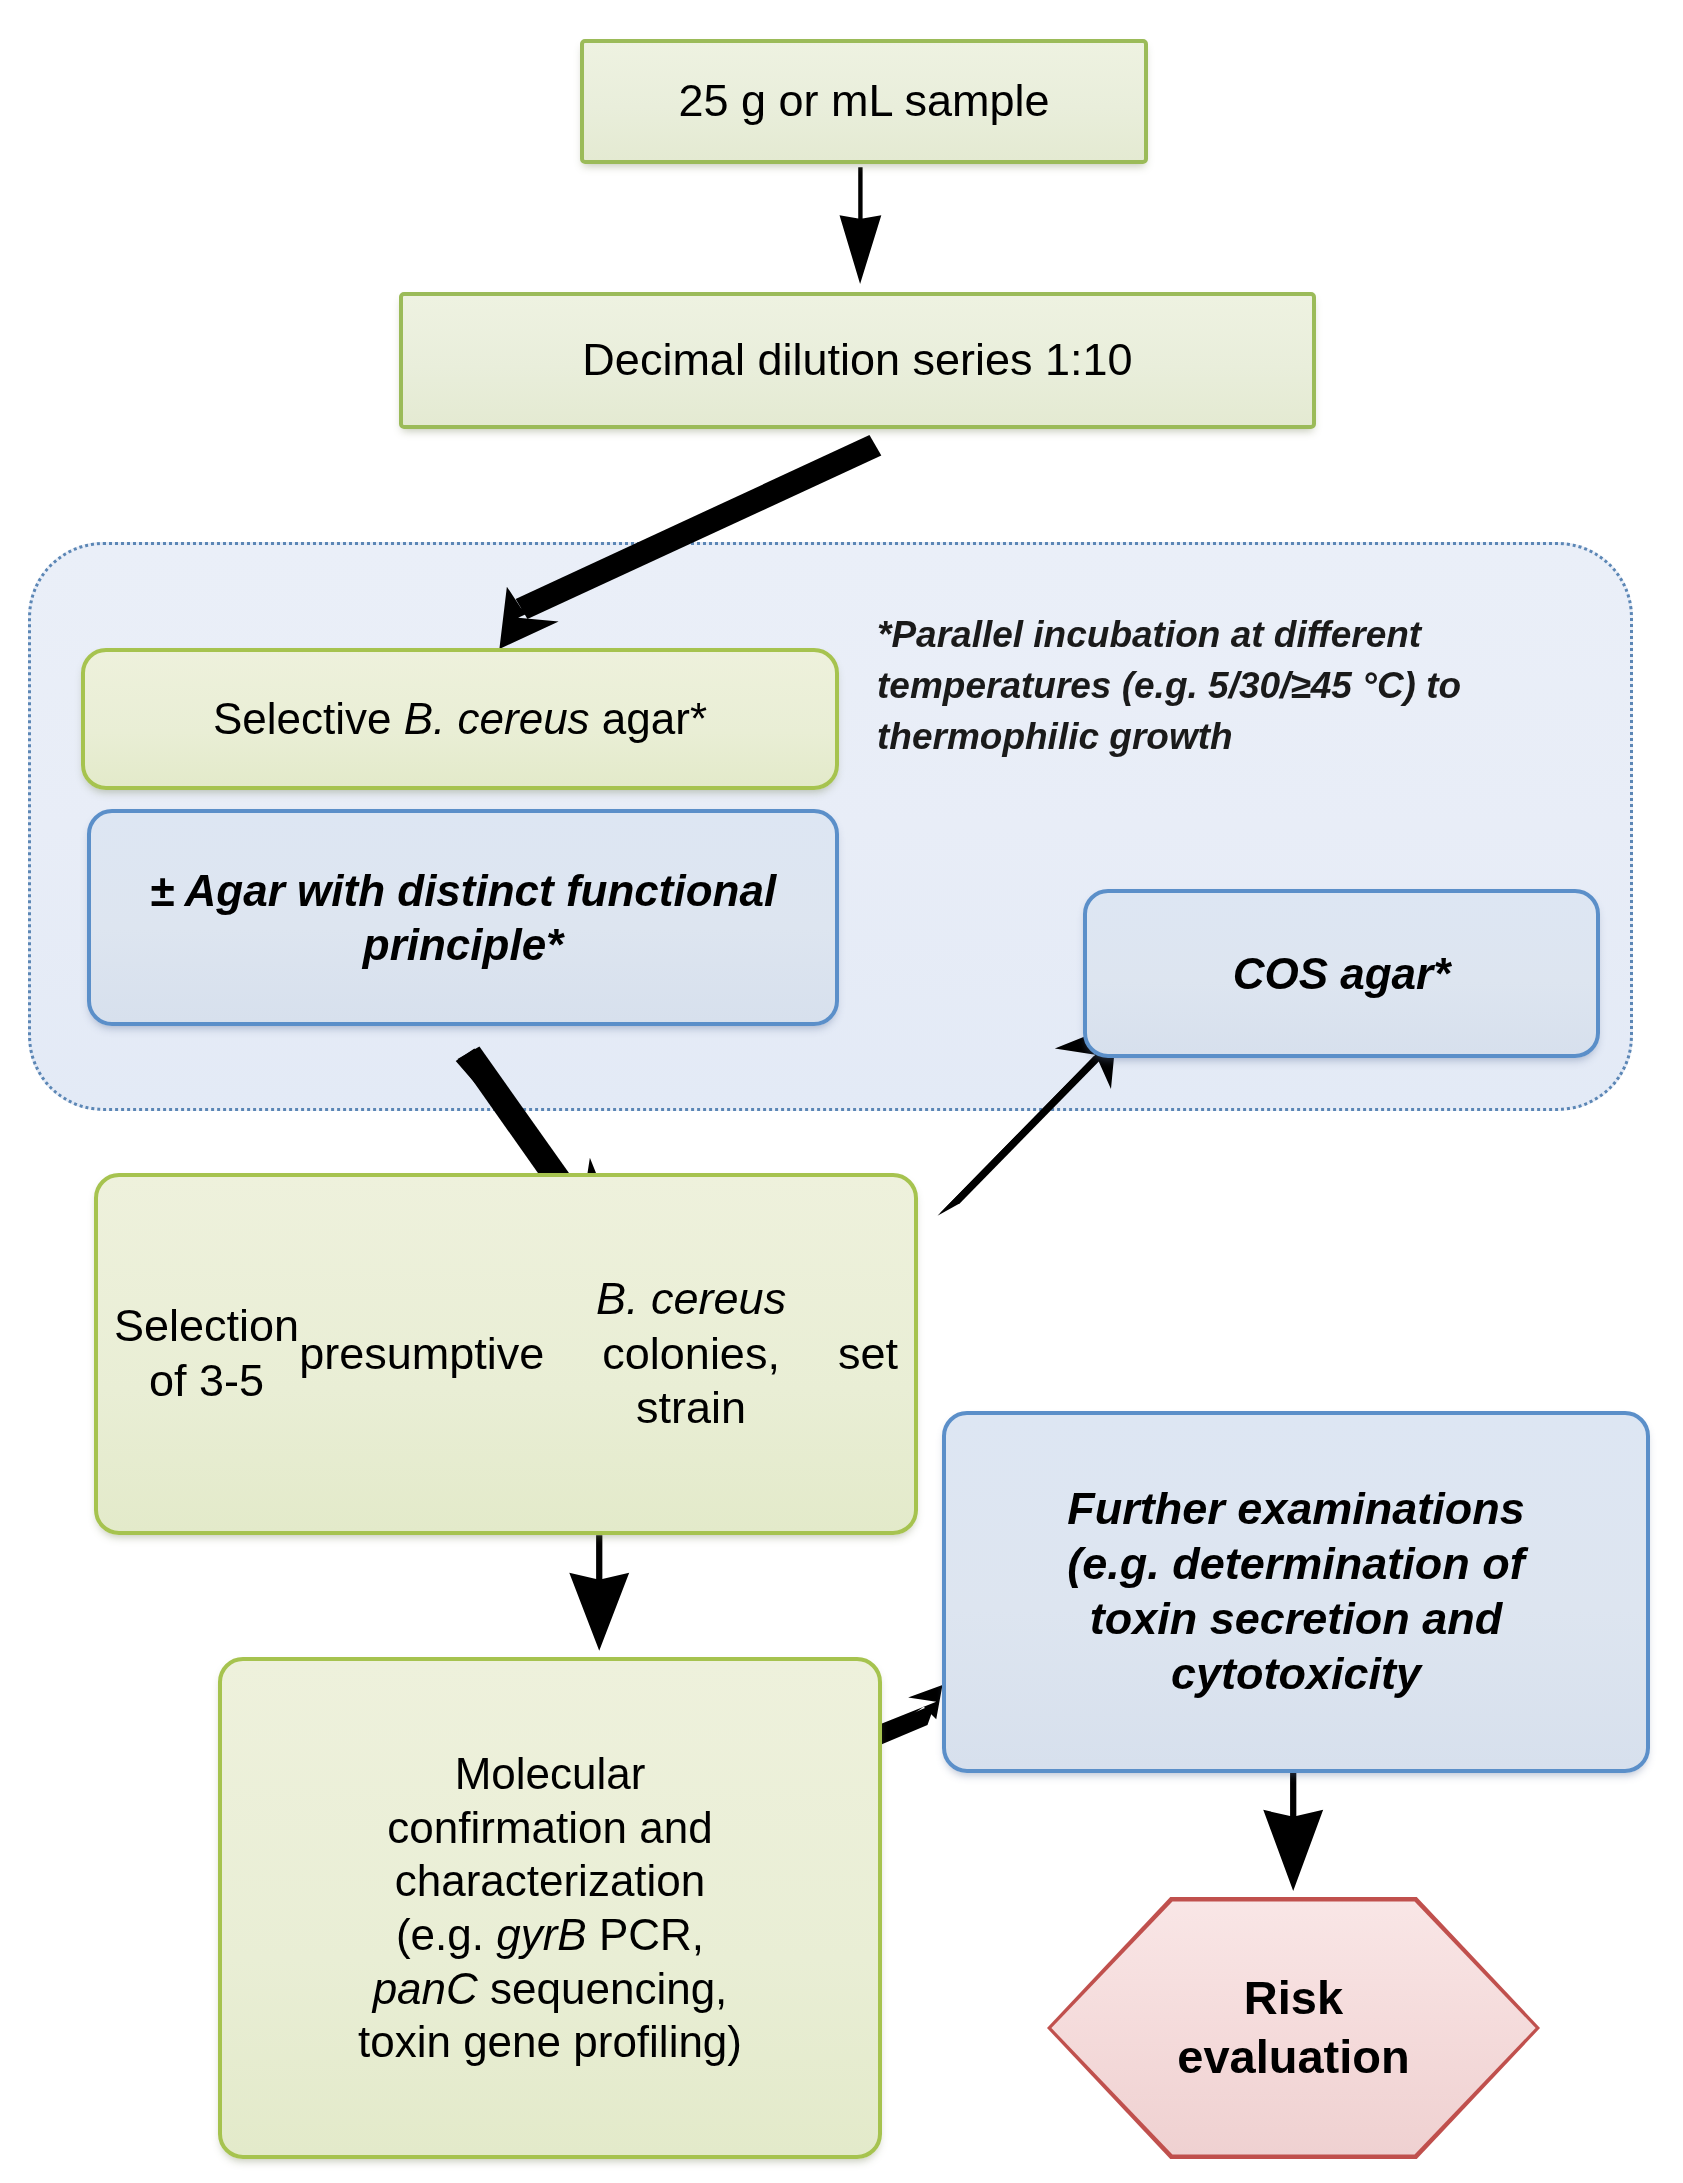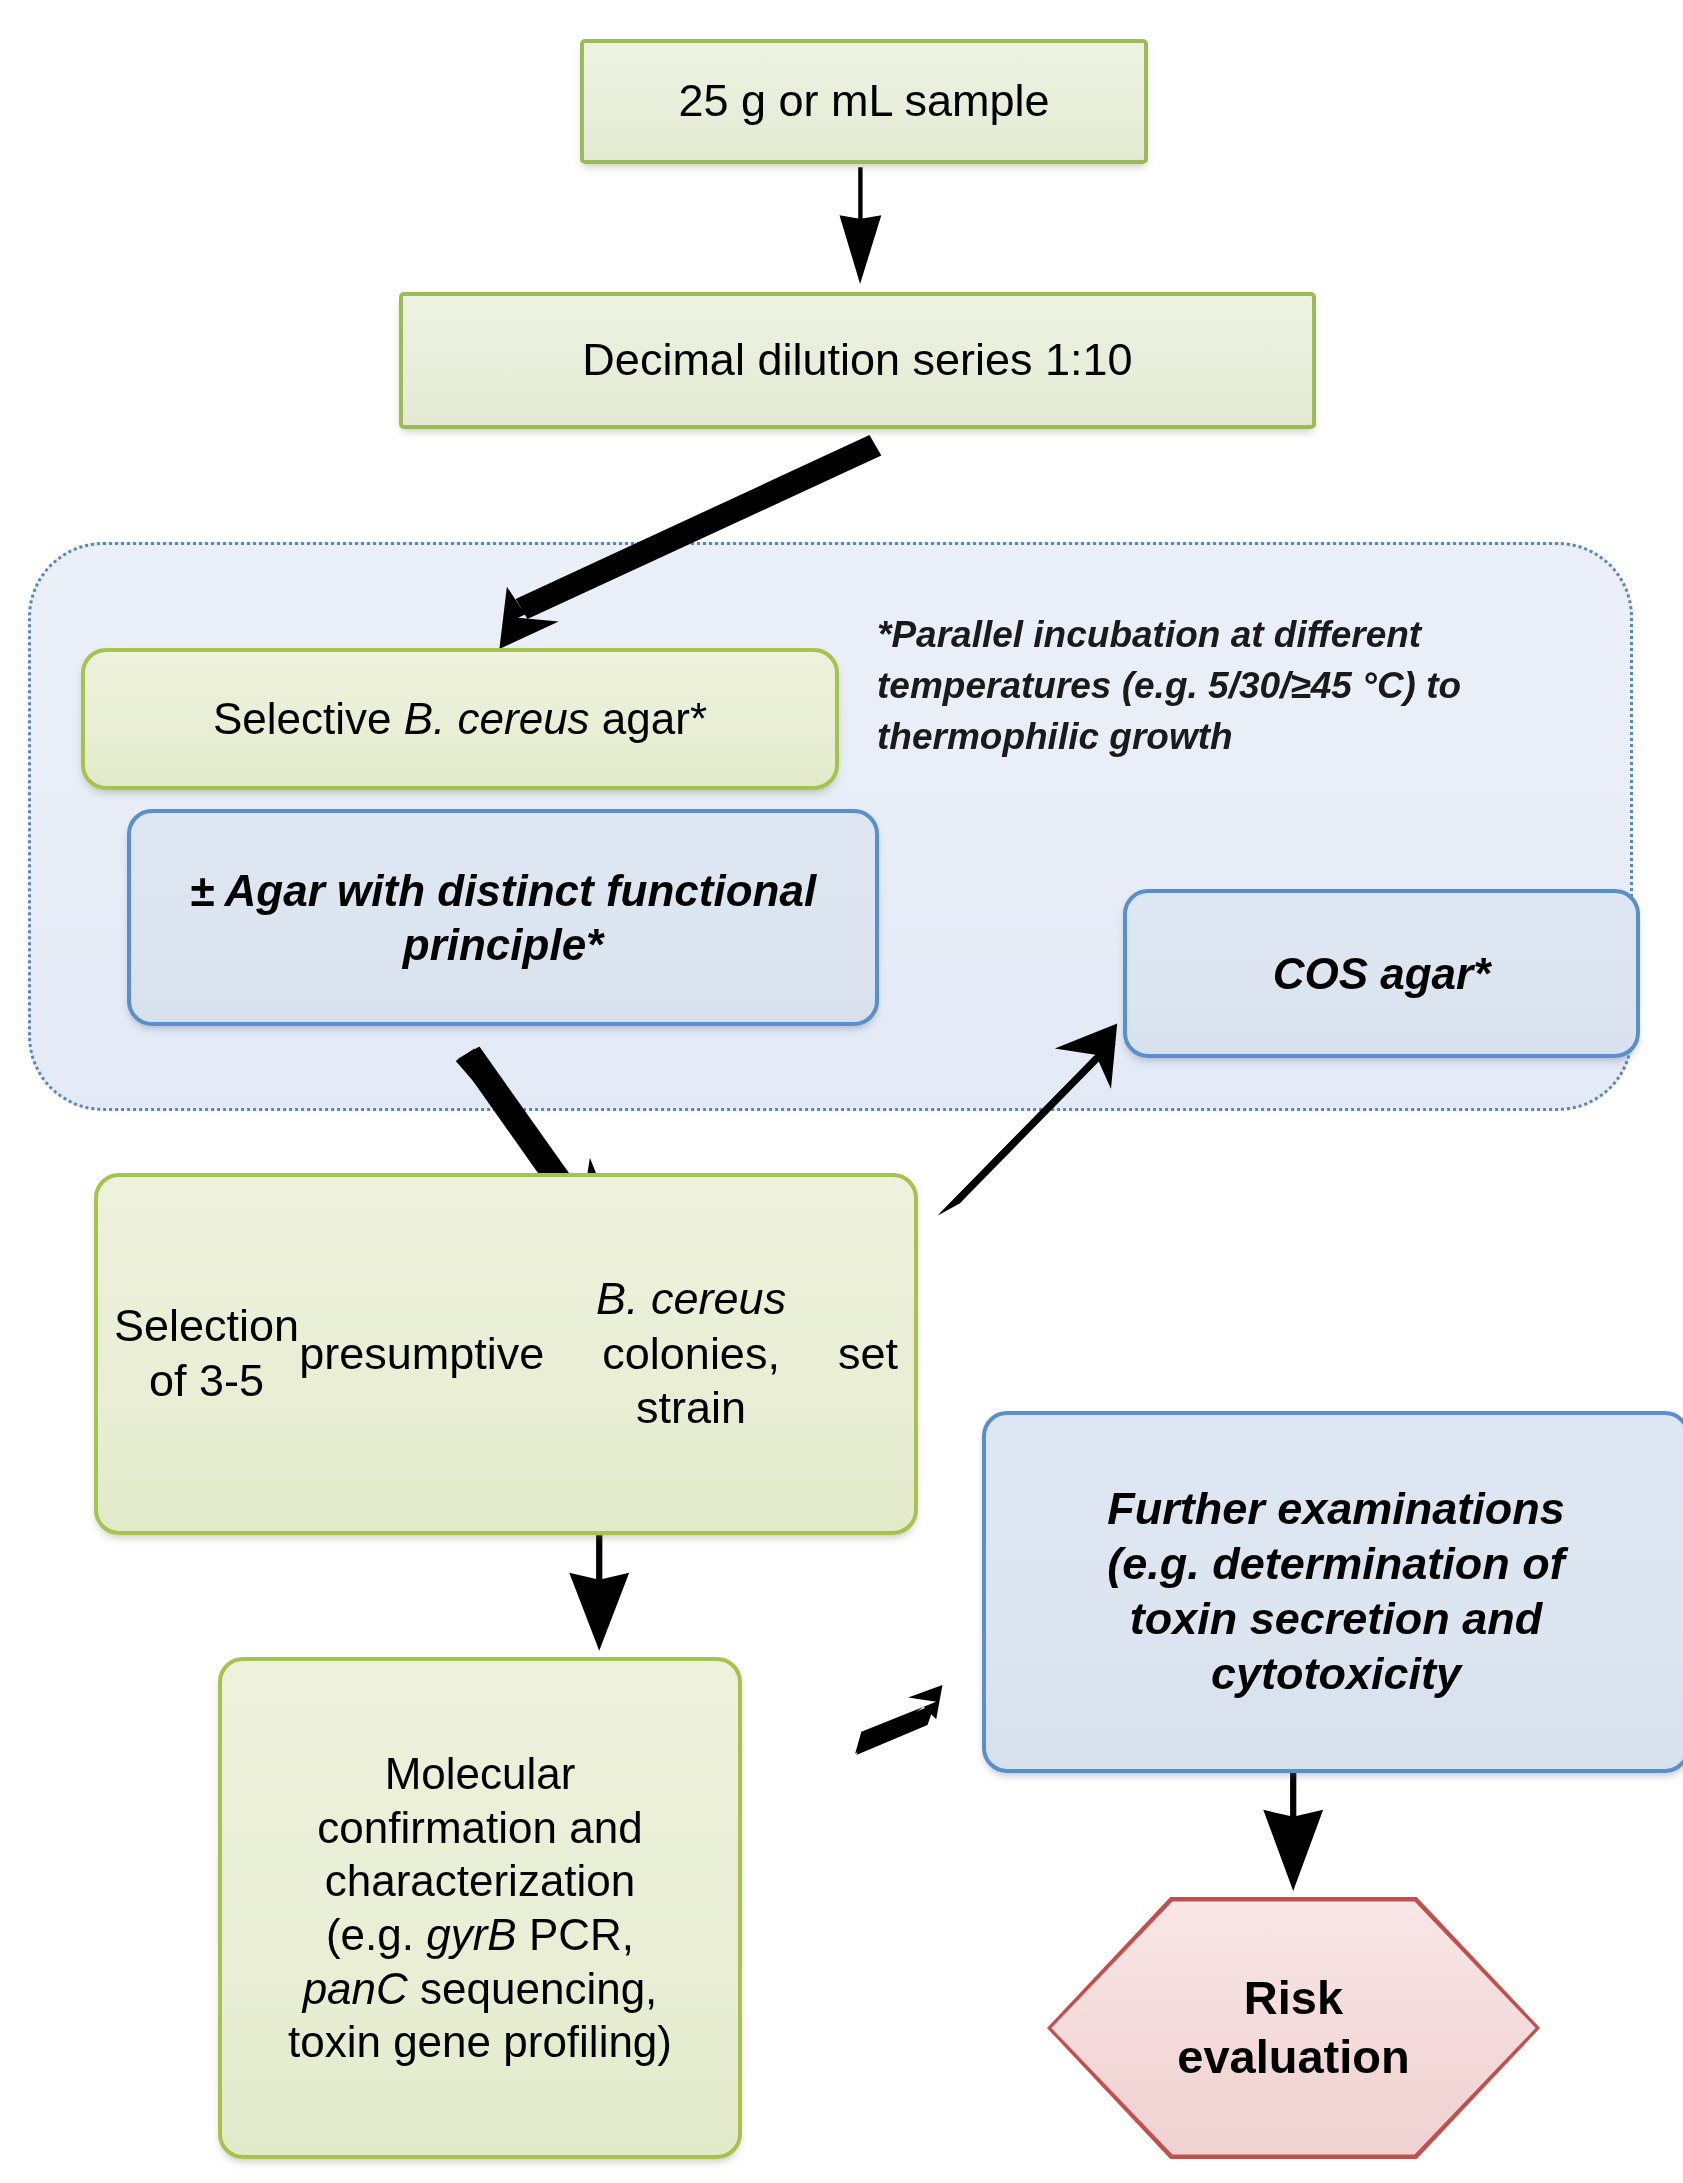--- a/index.html
+++ b/index.html
@@ -40,21 +40,20 @@
     border: 4.4px solid #a6c34f;
     border-radius: 25px;
     box-shadow: 0 5px 8.7px -3.7px rgba(120,130,90,0.45);
   }
   
   .blue {
     background: linear-gradient(to bottom, #dde6f3 0%, #dde5f0 55%, #d7e0ed 100%);
     border: 4.4px solid #5b8fc9;
     border-radius: 25px;
     box-shadow: 0 5px 8.7px -3.7px rgba(90,110,150,0.45);
-    margin-left: 40px;
   }
   
   .dotted-group {
     position: absolute;
     box-sizing: border-box;
     border: 3.7px dotted #5b86b5;
     border-radius: 75px;
     background: linear-gradient(to bottom, #eaeff8 0%, #e8edf7 50%, #e3eaf6 100%);
   }
   
@@ -181,21 +180,21 @@
     <div>set</div>
   </div>
 
   <div class="node blue z3" style="left:942px; top:1411px; width:708px; height:362px; font-size:45px; font-style:italic; font-weight:600; flex-direction:column;">
     <div>Further examinations</div>
     <div>(e.g. determination of</div>
     <div>toxin secretion and</div>
     <div>cytotoxicity</div>
   </div>
 
-  <div class="node green-bright z3" style="left:218px; top:1657px; width:524px; height:502px; font-size:44px; flex-direction:column;">
+  <div class="node green-bright z3" style="left:218px; top:1657px; width:664px; height:502px; font-size:44px; flex-direction:column;">
     <div>Molecular</div>
     <div>confirmation and</div>
     <div>characterization</div>
     <div><span>(e.g. </span><span class="it">gyrB</span><span> PCR,</span></div>
     <div><span class="it">panC</span><span> sequencing,</span></div>
     <div>toxin gene profiling)</div>
   </div>
 
   <div class="hexagon z3" style="left:1047px; top:1897px; width:493px; height:262px; font-size:47px;">
     <div class="hex-border"></div>

